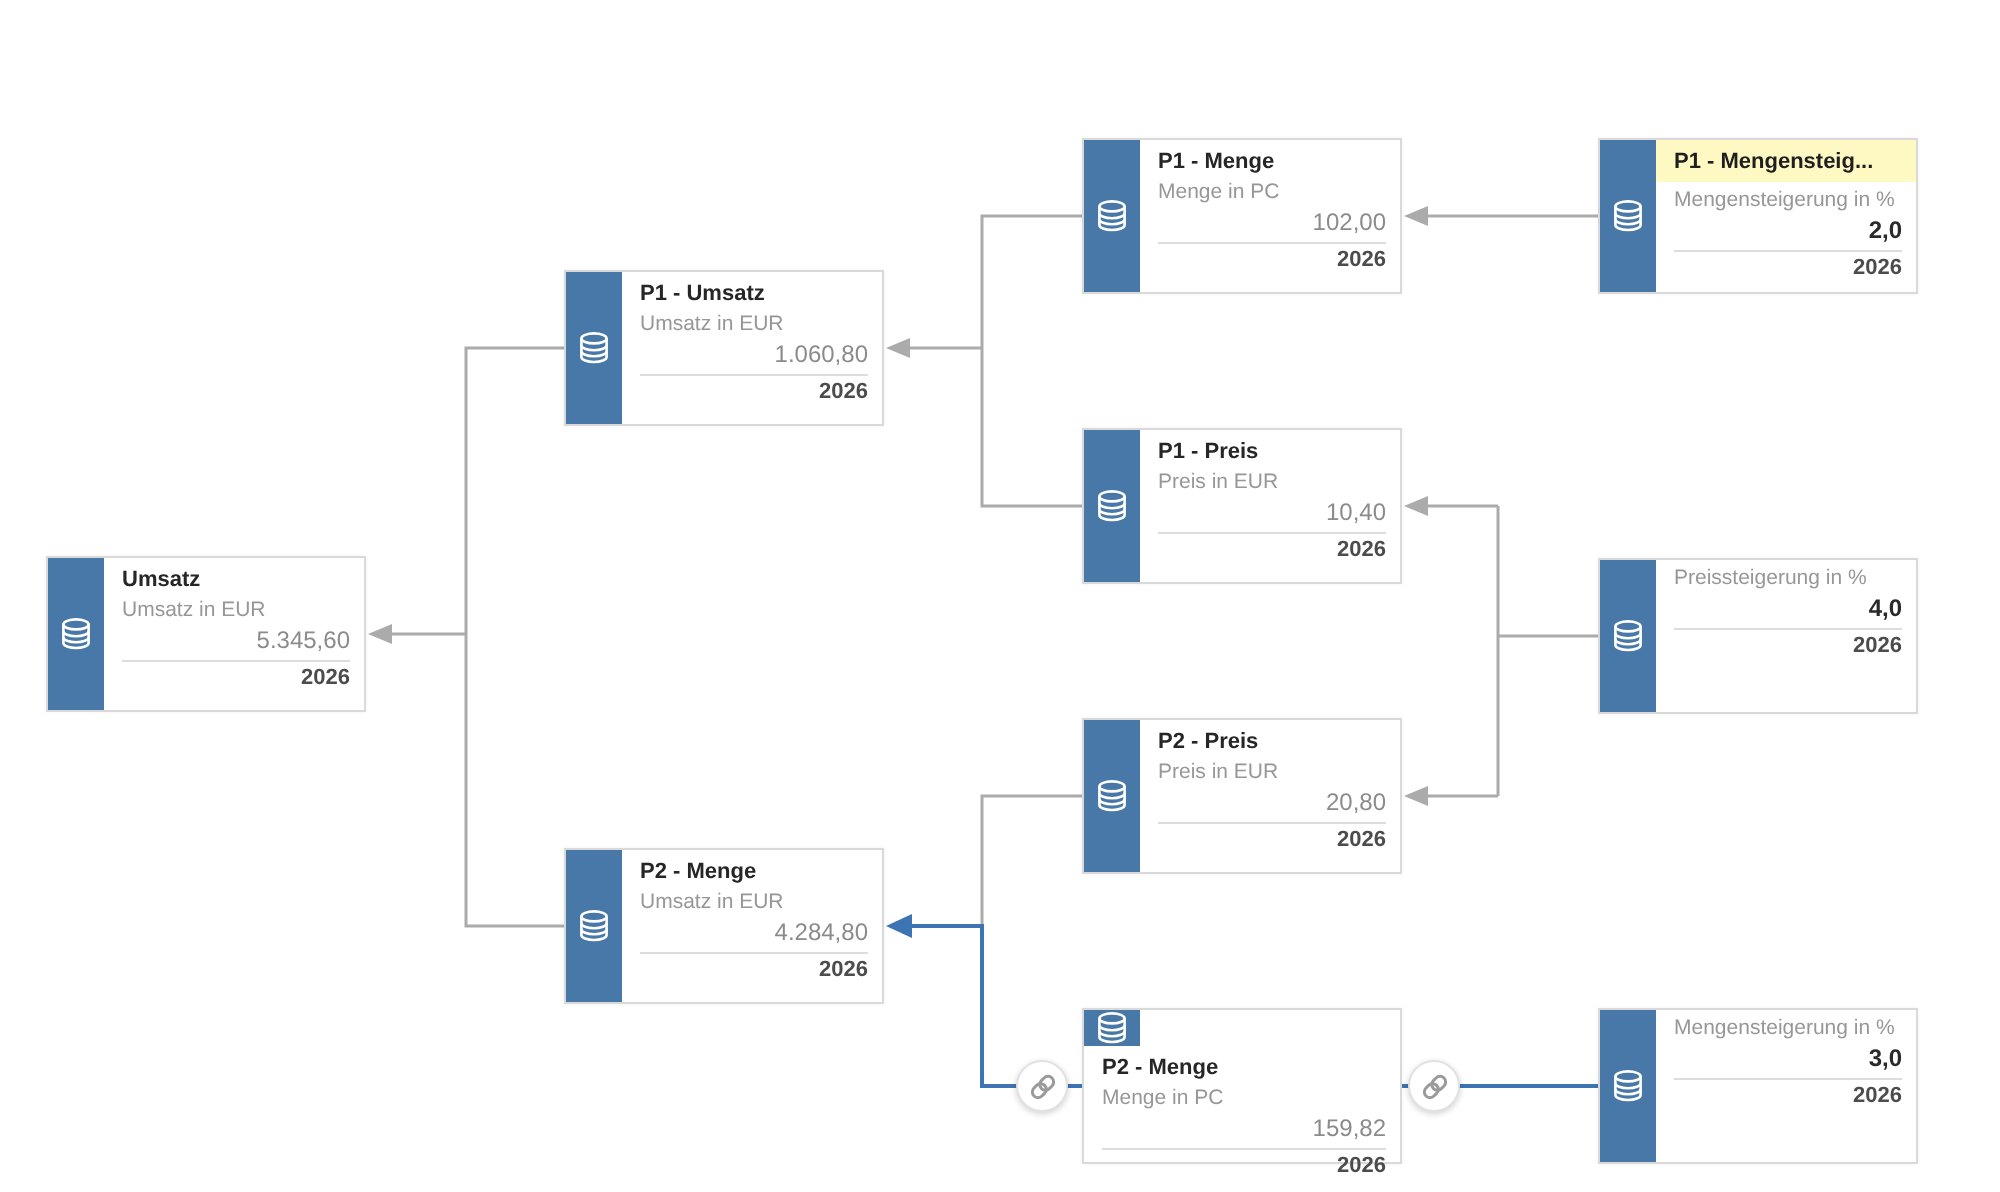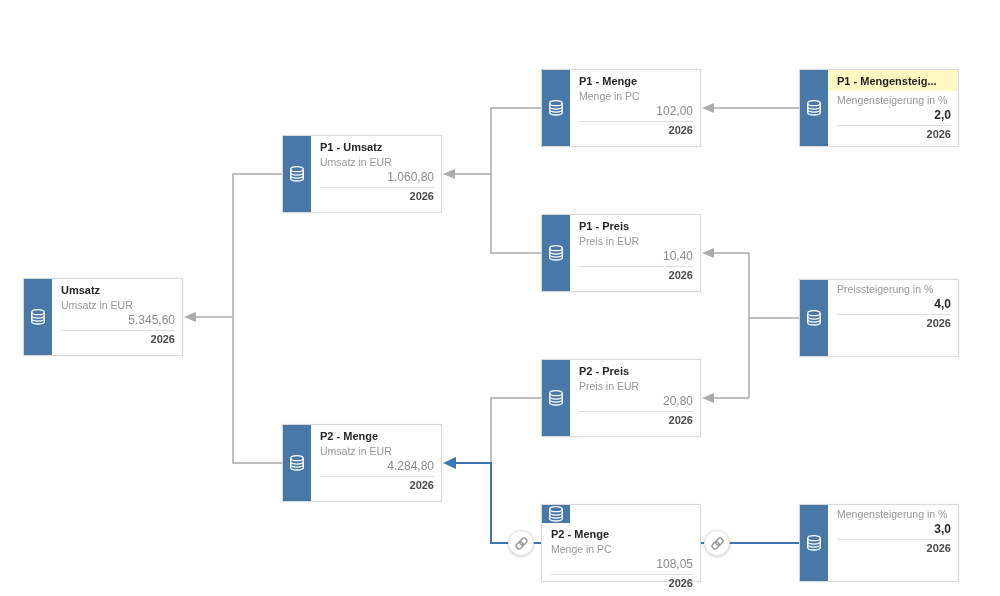--- a/index.html
+++ b/index.html
@@ -204,21 +204,21 @@
             <ellipse cx="9" cy="4.2" rx="6.3" ry="2.5"></ellipse>
             <path d="M2.7,4.2 v9.3 a6.3,2.5 0 0 0 12.6,0 v-9.3"></path>
             <path d="M2.7,7.6 a6.3,2.5 0 0 0 12.6,0"></path>
             <path d="M2.7,10.6 a6.3,2.5 0 0 0 12.6,0"></path>
           </g>
         </svg>
     </div>
     <div class="content">
       <div class="title">P2 - Menge</div>
       <div class="subtitle">Menge in PC</div>
-      <div class="value">108,05</div>
+      <div class="value">159,82</div>
       <div class="divider"></div>
       <div class="year">2026</div>
     </div>
   </div>
 
   <div class="node driver" style="left:799px;top:69px;">
     <div class="bar">
       <svg width="18" height="18" viewBox="0 0 18 18">
           <g fill="none" stroke="#fff" stroke-width="1.3">
             <ellipse cx="9" cy="4.2" rx="6.3" ry="2.5"></ellipse>

